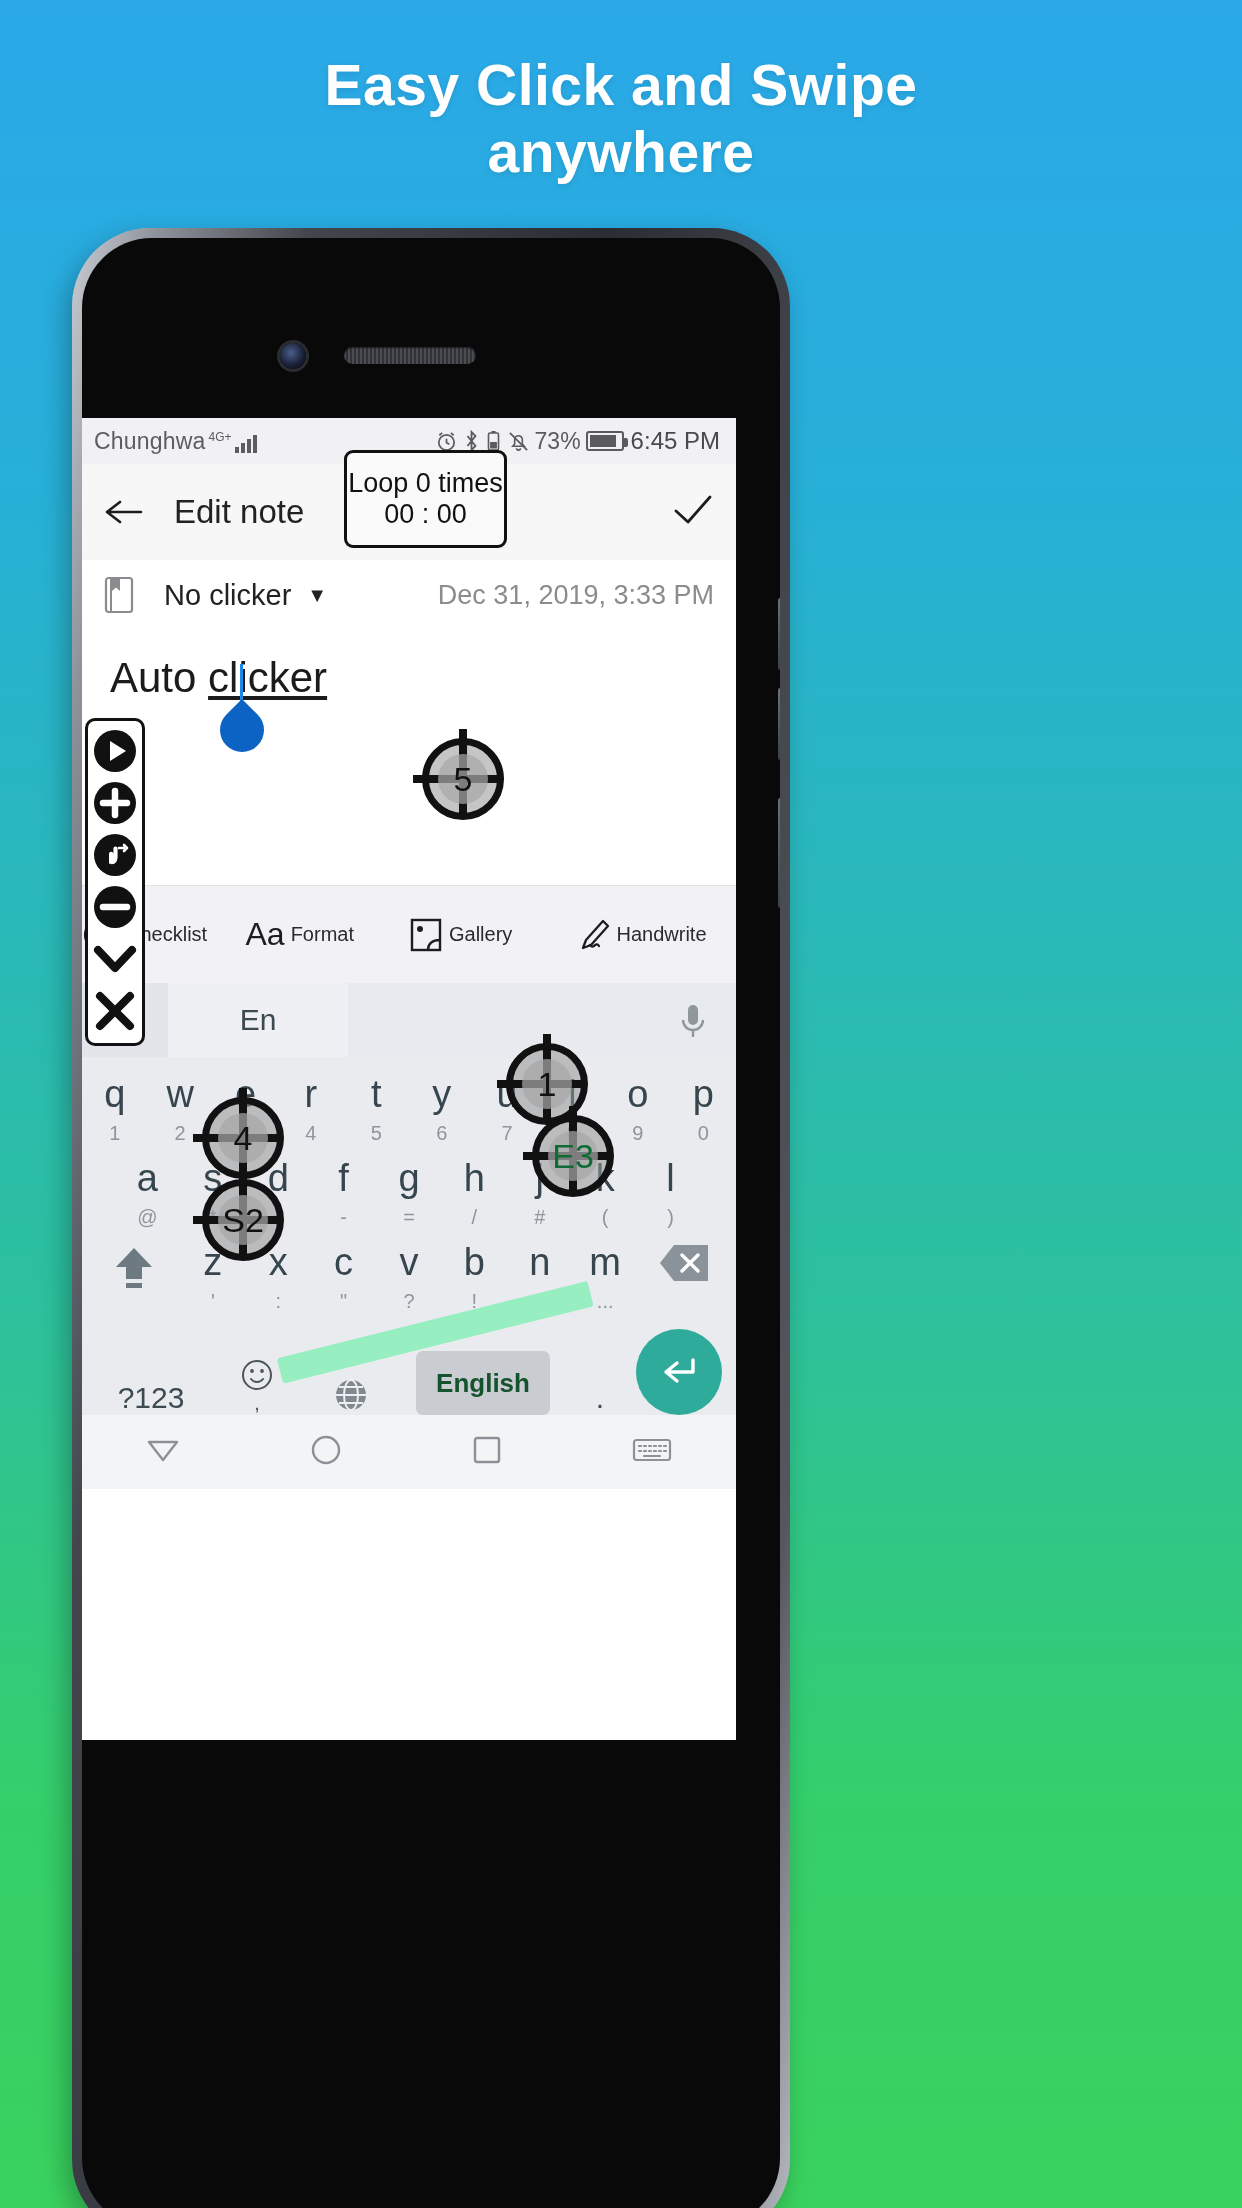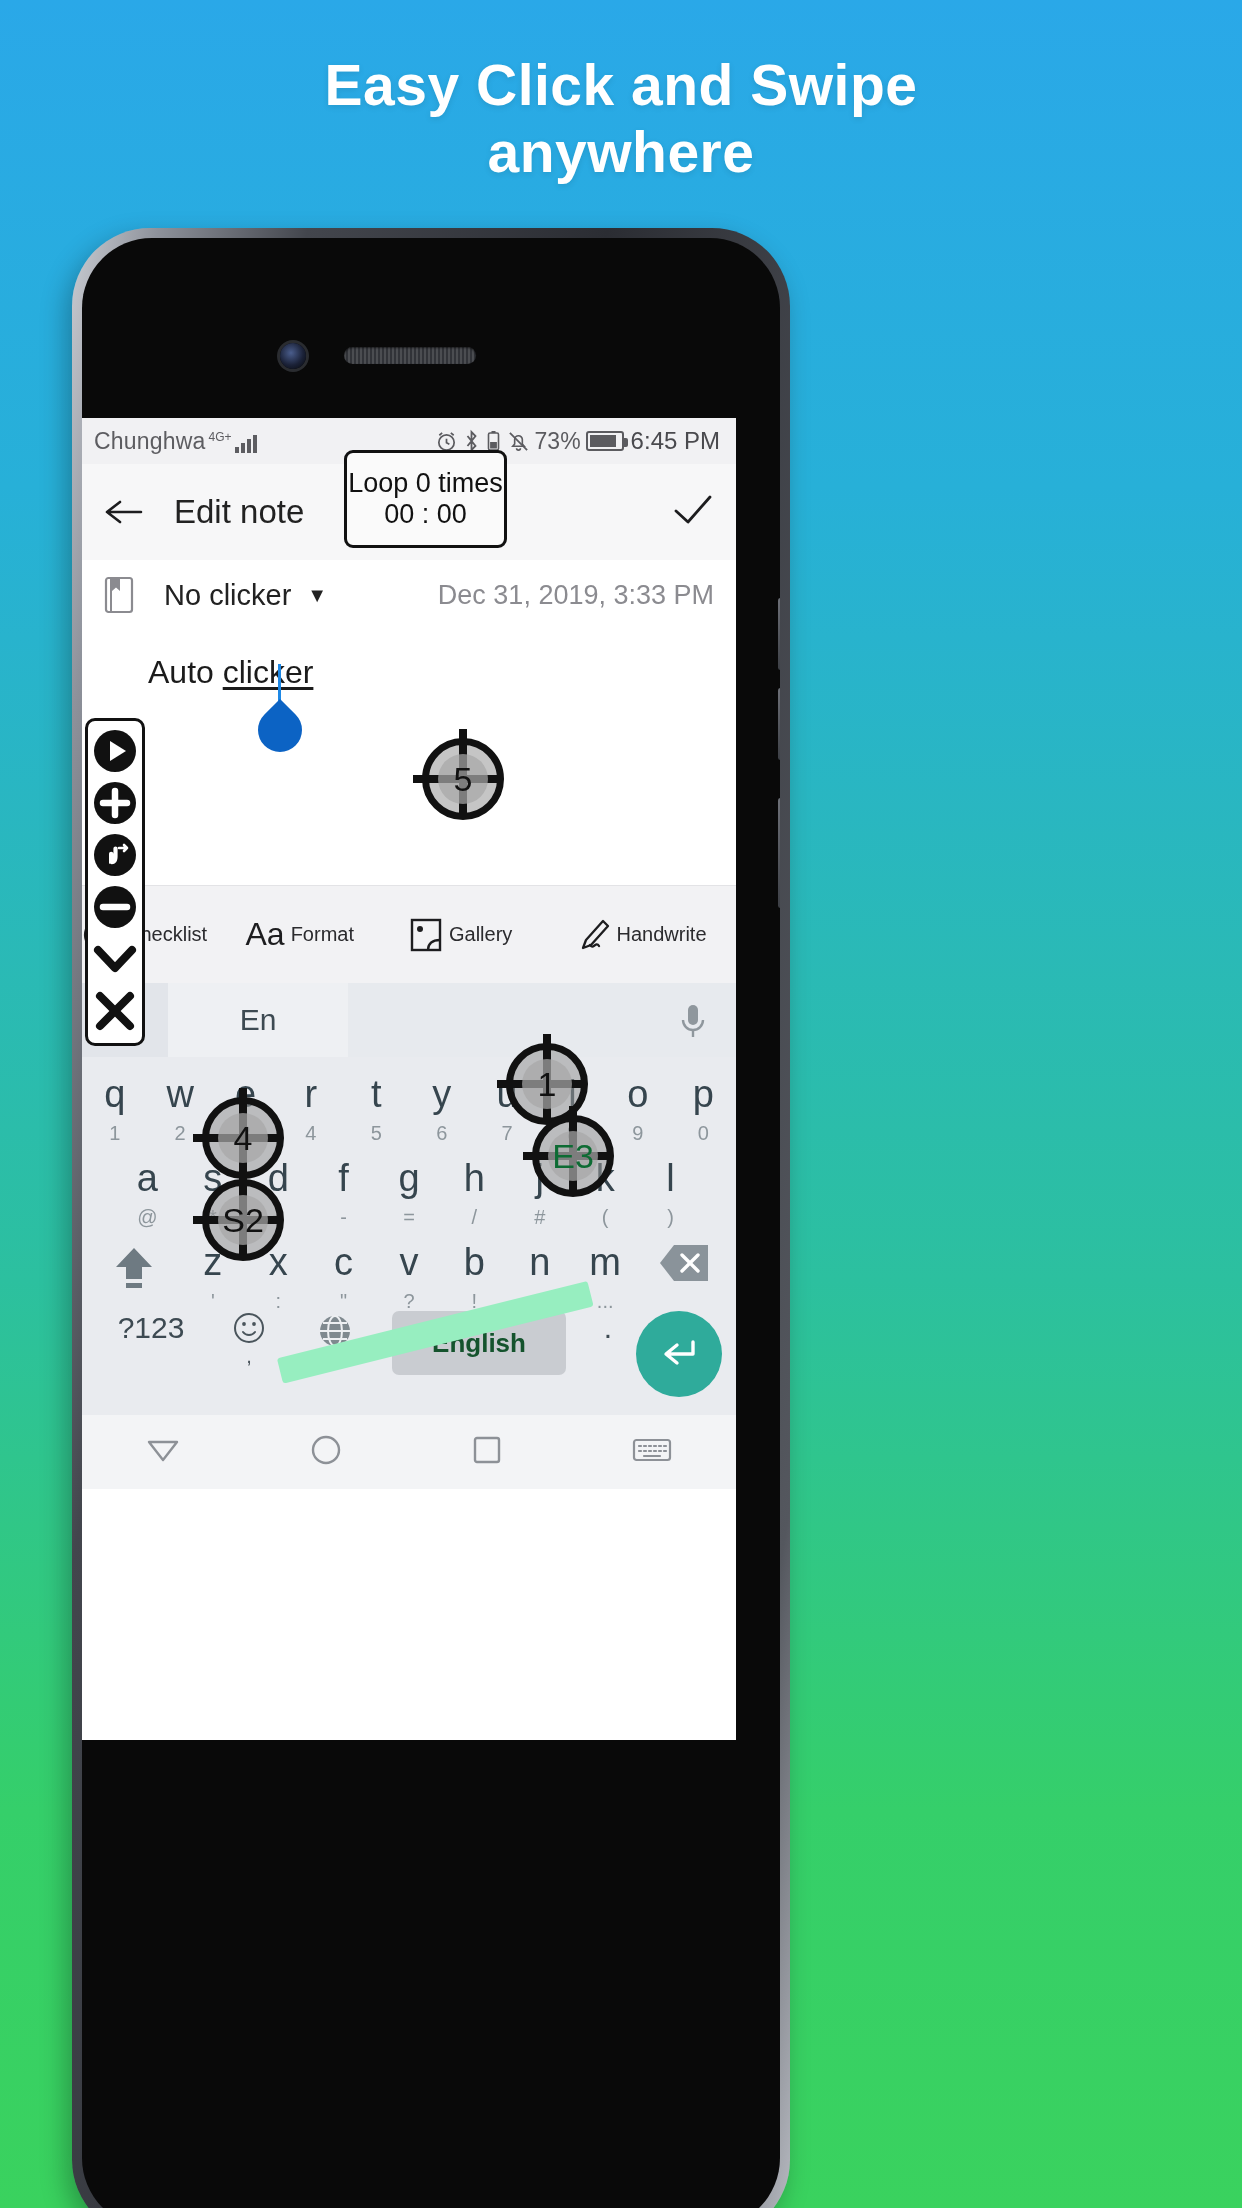--- a/index.html
+++ b/index.html
@@ -107,21 +107,21 @@
     background: #ffffff;
   }
   .cat-name { font-size: 29px; color: #222; font-weight: 500; margin-left: 30px; }
   .cat-caret { margin-left: 16px; font-size: 20px; color: #222; }
   .cat-date { margin-left: auto; font-size: 27px; color: #8b8b90; }
 
   
   .notebody { position: relative; height: 255px; background:#fff; }
   .note-text {
     position: absolute; left: 28px; top: 24px;
-    font-size: 32px; color: #1b1b1b; margin-left: 38px;
+    font-size: 42px; color: #1b1b1b;
   }
   .note-text u { text-decoration: underline; text-underline-offset: 4px; }
   .caret { position:absolute; left:130px; top:10px; width:3px; height:48px; background:#1e88e5; }
   .handle {
     position: absolute; left: 110px; top: 54px; width: 44px; height: 44px;
     background: #0c63c4; border-radius: 0 50% 50% 50%;
     transform: rotate(45deg);
   }
 
   
@@ -159,21 +159,21 @@
   .key { position: relative; text-align: center; }
   .key .ch { font-size: 38px; color: #36454e; line-height: 1; display:block; }
   .key .alt { font-size: 20px; color: #8d969c; line-height: 1; display:block; margin-top: 10px; }
   .r1 .key { width: 65.4px; padding-top: 18px; }
   .r2 .key { width: 65.4px; padding-top: 16px; }
   .r3 .key { width: 65.4px; padding-top: 16px; }
   .r2 { padding-left: 32px; padding-right: 32px; }
   .r3 { padding-left: 0; }
   .keyfn { width: 92px; display:flex; align-items:center; justify-content:center; padding-top: 16px; }
 
-  .kb-bottom { height: 104px; display: flex; align-items: flex-start; padding: 0 14px; }
+  .kb-bottom { height: 104px; display: flex; align-items: flex-end; padding: 0 14px; gap: 8px; }
   .kb-bottom .b { display:flex; flex-direction:column; align-items:center; justify-content:center; }
   .b-123 { width: 110px; font-size: 30px; color: #3d4a52; }
   .b-emoji { width: 86px; }
   .b-globe { width: 86px; }
   .b-space { flex: 1; height: 64px; margin: 0 14px; background: #c9ccd1; border-radius: 7px;
              display:flex; align-items:center; justify-content:center; color:#14532d; font-size: 26px; font-weight: bold; }
   .b-dot { width: 56px; font-size: 30px; color:#3d4a52; }
   .b-enter { width: 86px; height: 86px; border-radius: 50%; background:#2fab9b;
              display:flex; align-items:center; justify-content:center; }
 

